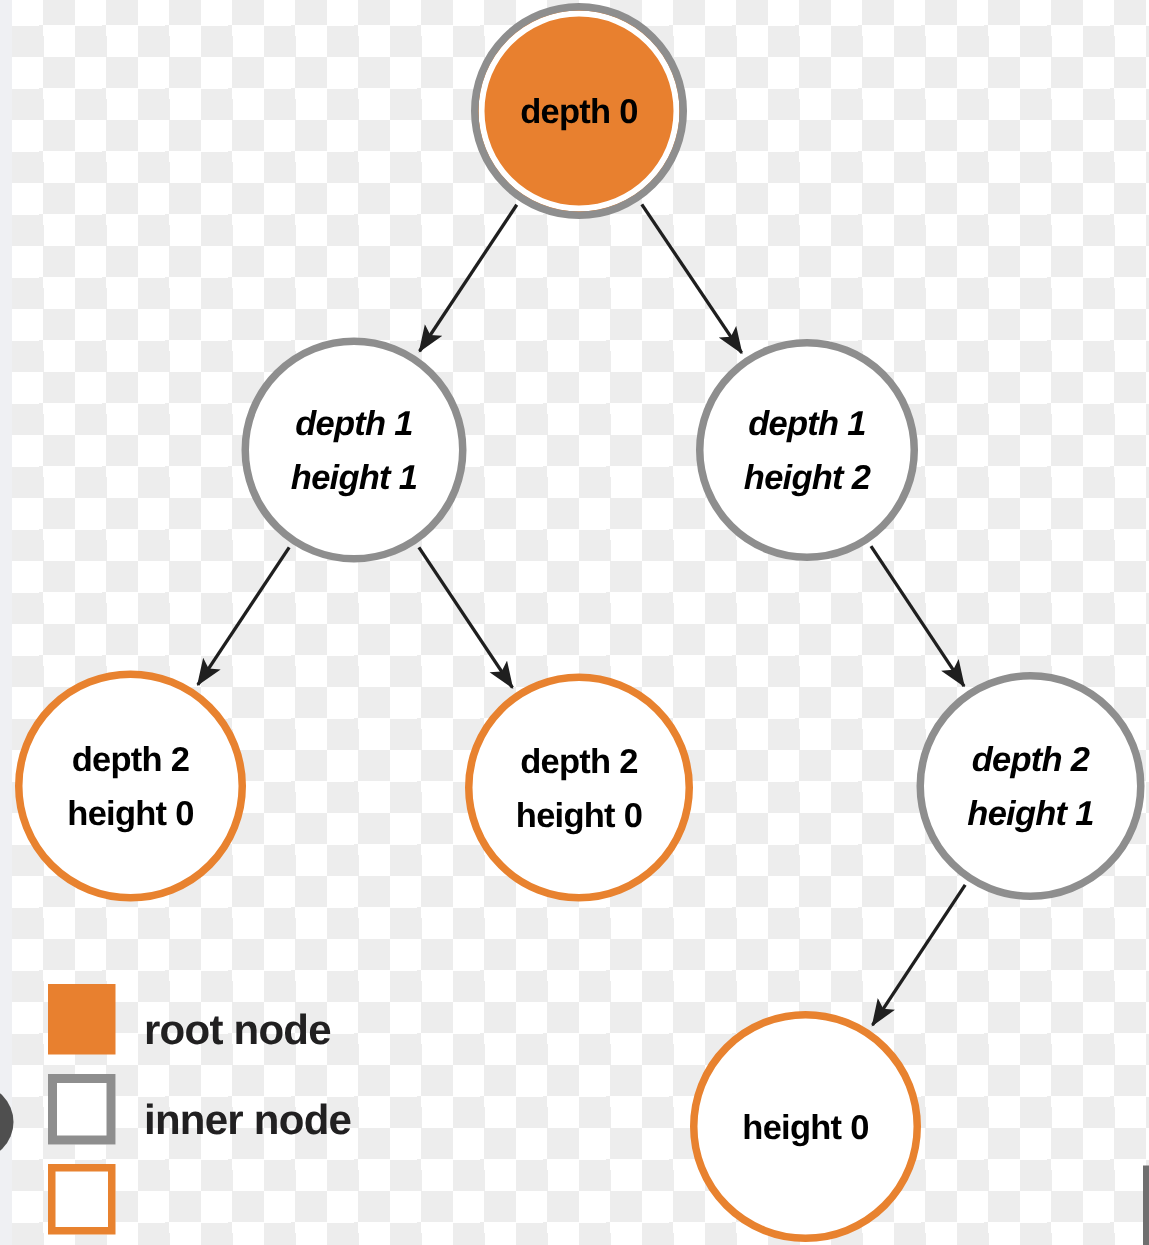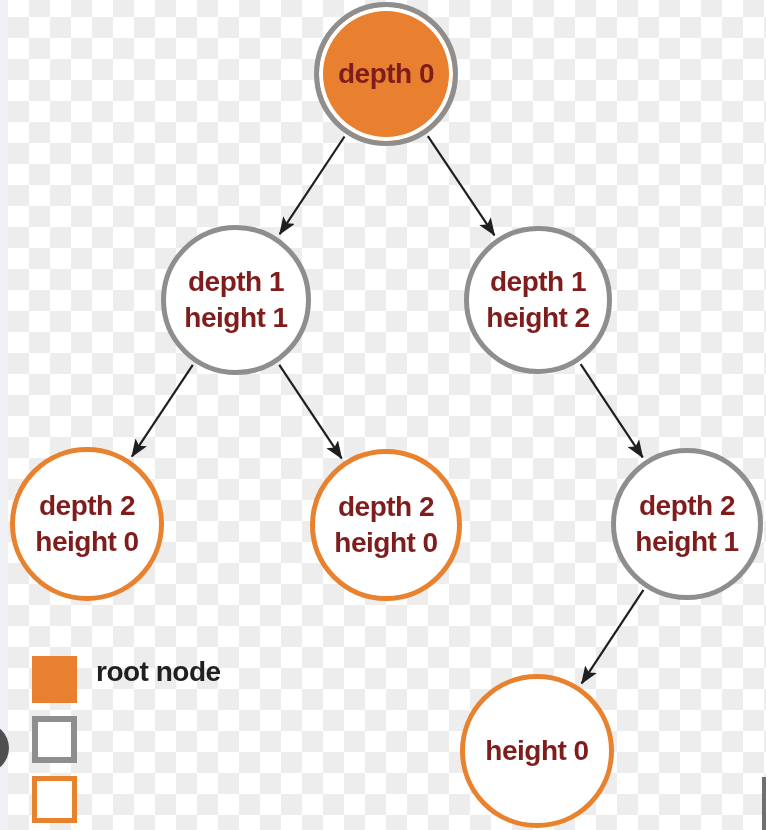--- a/index.html
+++ b/index.html
@@ -26,34 +26,34 @@
     position: absolute; left: 0; top: 0; width: 766px; height: 830px;
     z-index: 2;
   }
   .node {
     position: absolute; border-radius: 50%;
     display: flex; flex-direction: column; align-items: center; justify-content: center;
     z-index: 3; box-sizing: border-box;
     text-align: center;
   }
   .node .line {
-    font-size: 28px; font-weight: 700; line-height: 36px;
-    color: #7f1d1d; letter-spacing: -0.5px; white-space: nowrap;
+    font-size: 23px; font-weight: 700; line-height: 36px;
+    color: #000000; letter-spacing: -0.5px; white-space: nowrap;
   }
-  .node.inner { background: #ffffff; border: 5px solid #8e8e8e; }
+  .node.inner { background: #ffffff; border: 5px solid #8e8e8e; font-style: italic; }
   .node.leaf  { background: #ffffff; border: 5px solid #e8822f; }
   .node.root  {
     background: #e8802f; border: 5px solid #8e8e8e;
     box-shadow: inset 0 0 0 4px #ffffff;
   }
   .legend {
     position: absolute; left: 32px; top: 656px; z-index: 4;
     display: flex; flex-direction: column; gap: 13px;
   }
-  .legend-row { display: flex; align-items: flex-start; gap: 19px; height: 47px; }
+  .legend-row { display: flex; align-items: flex-end; gap: 19px; height: 47px; }
   .swatch { width: 45px; height: 47px; box-sizing: border-box; flex: 0 0 auto; }
   .swatch.root  { background: #e8802f; }
   .swatch.inner { background: #ffffff; border: 6px solid #8e8e8e; }
   .swatch.leaf  { background: #ffffff; border: 5px solid #e8822f; }
   .legend-label {
     font-size: 28px; font-weight: 700; color: #212021; letter-spacing: -0.5px;
     white-space: nowrap;
   }
   .partial-circle-left {
     position: absolute; left: -41px; top: 723px; width: 50px; height: 50px;
@@ -115,20 +115,21 @@
       </div>
     </div>
 
   <div class="legend">
     <div class="legend-row">
       <div class="swatch root"></div>
       <div class="legend-label">root node</div>
     </div>
     <div class="legend-row">
       <div class="swatch inner"></div>
+      <div class="legend-label">inner node</div>
     </div>
     <div class="legend-row">
       <div class="swatch leaf"></div>
     </div>
   </div>
 
   <div class="partial-circle-left"></div>
   <div class="scrollbar-fragment"></div>
 </div>
 

